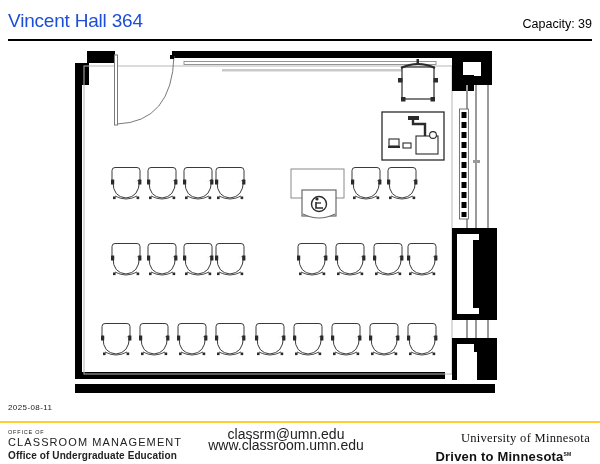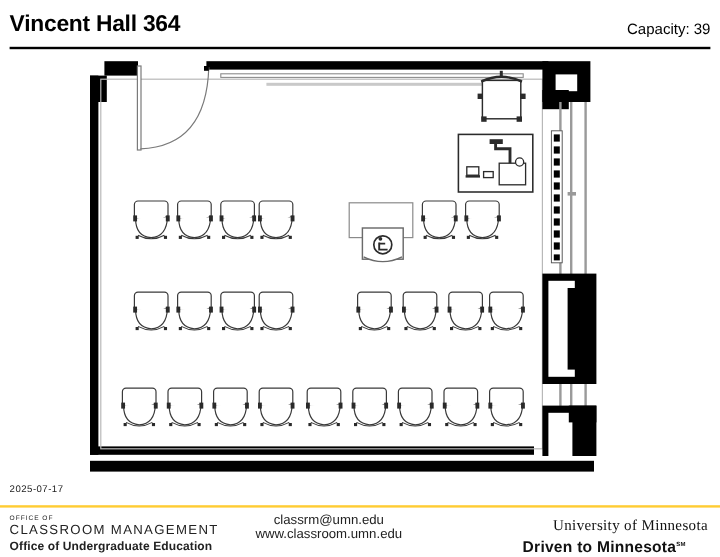--- a/index.html
+++ b/index.html
@@ -21,23 +21,23 @@
     position: absolute;
     left: 0; top: 0;
     width: 600px;
     height: 42px;
   }
   .room-title {
     position: absolute;
     left: 8px;
     top: 10px;
     font-size: 19px;
-    font-weight: 700;
+    font-weight: 400;
     letter-spacing: -0.2px;
-    color: #000000;
+    color: #1d4ed8;
     white-space: nowrap;
   }
   .capacity {
     position: absolute;
     right: 8px;
     top: 17px;
     font-size: 12.5px;
     color: #000;
     white-space: nowrap;
   }
@@ -97,25 +97,25 @@
   .ocm-sub {
     font-size: 10px;
     letter-spacing: 0.1px;
     color: #222;
     line-height: 13px;
     white-space: nowrap;
     font-weight: bold;
   }
   .footer-col-mid {
     position: absolute;
-    left: 4px;
+    left: 16px;
     top: 6px;
     width: 540px;
     text-align: center;
-    font-size: 11px;
+    font-size: 14px;
     line-height: 11px;
     color: #222;
   }
   .footer-col-right {
     position: absolute;
     right: 10px;
     top: 8px;
     text-align: center;
   }
   .umn-name {
@@ -309,21 +309,21 @@
     <use href="#chair" x="214" y="281"></use>
     <use href="#chair" x="254" y="281"></use>
     <use href="#chair" x="292" y="281"></use>
     <use href="#chair" x="330" y="281"></use>
     <use href="#chair" x="368" y="281"></use>
     <use href="#chair" x="406" y="281"></use>
   </g>
 </svg>
 </div>
 
-<div class="date-stamp">2025-07-17</div>
+<div class="date-stamp">2025-08-11</div>
 
 <div class="footer-rule"></div>
 <div class="footer">
 
   <div class="footer-col-left">
     <div class="ocm-eyebrow">OFFICE OF</div>
     <div class="ocm-main">CLASSROOM MANAGEMENT</div>
     <div class="ocm-sub">Office of Undergraduate Education</div>
   </div>
 

